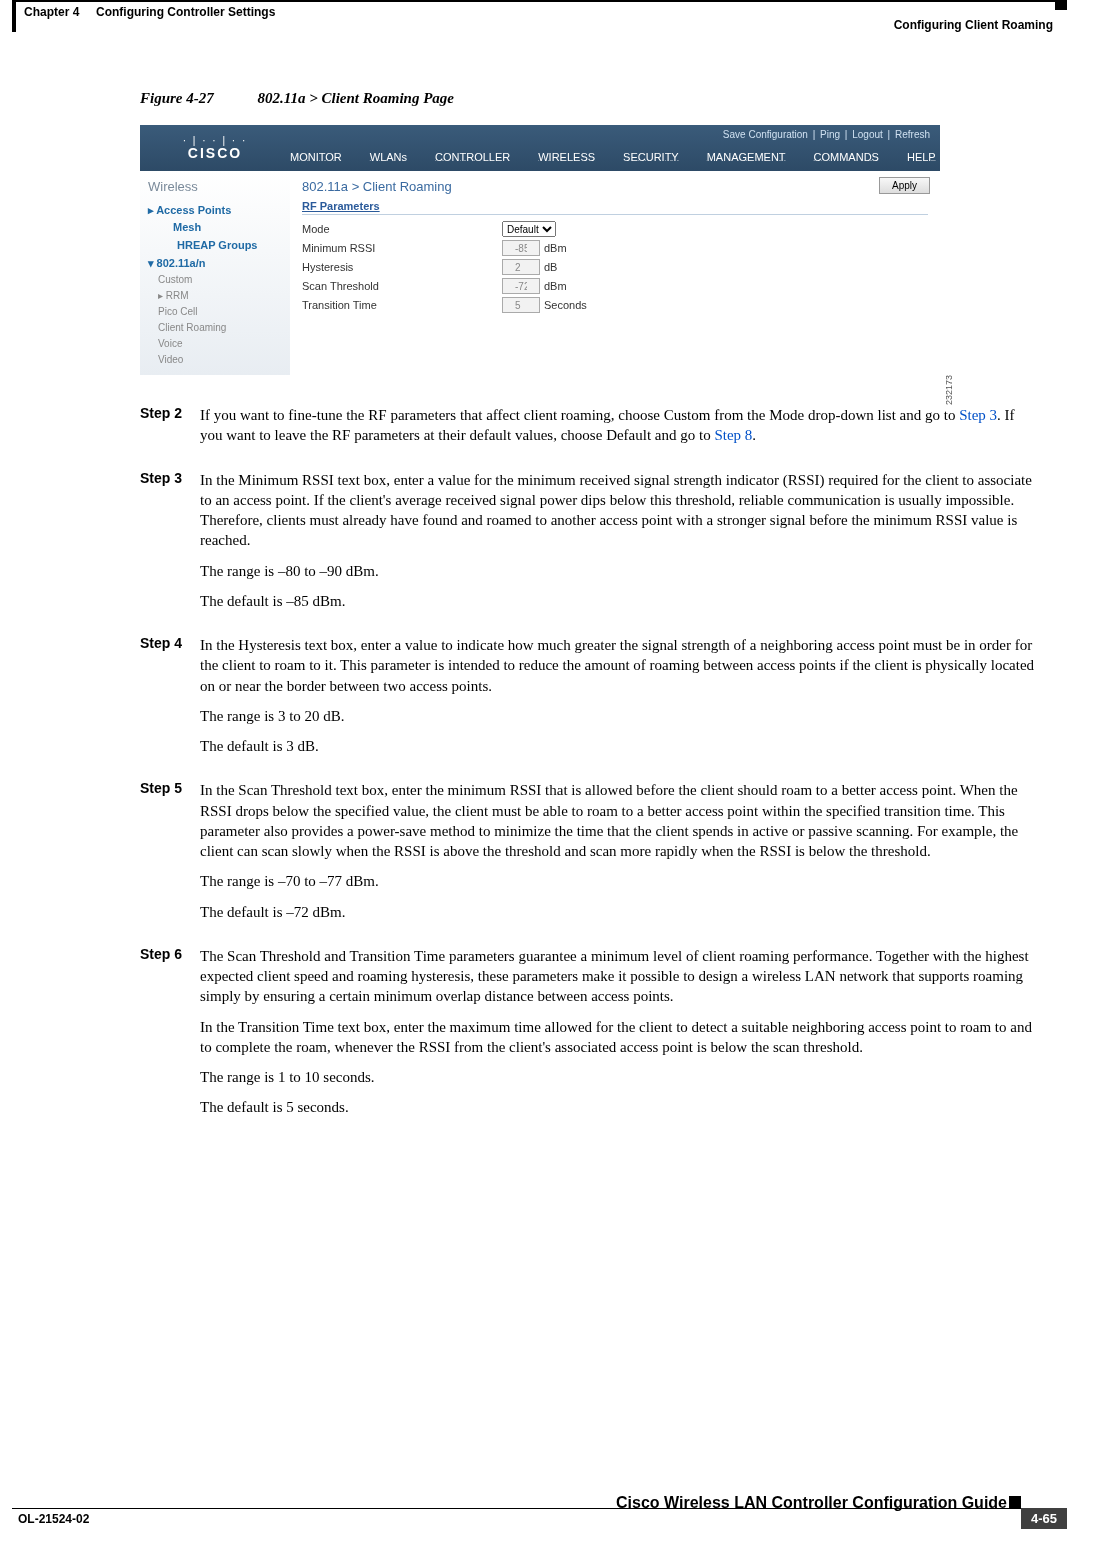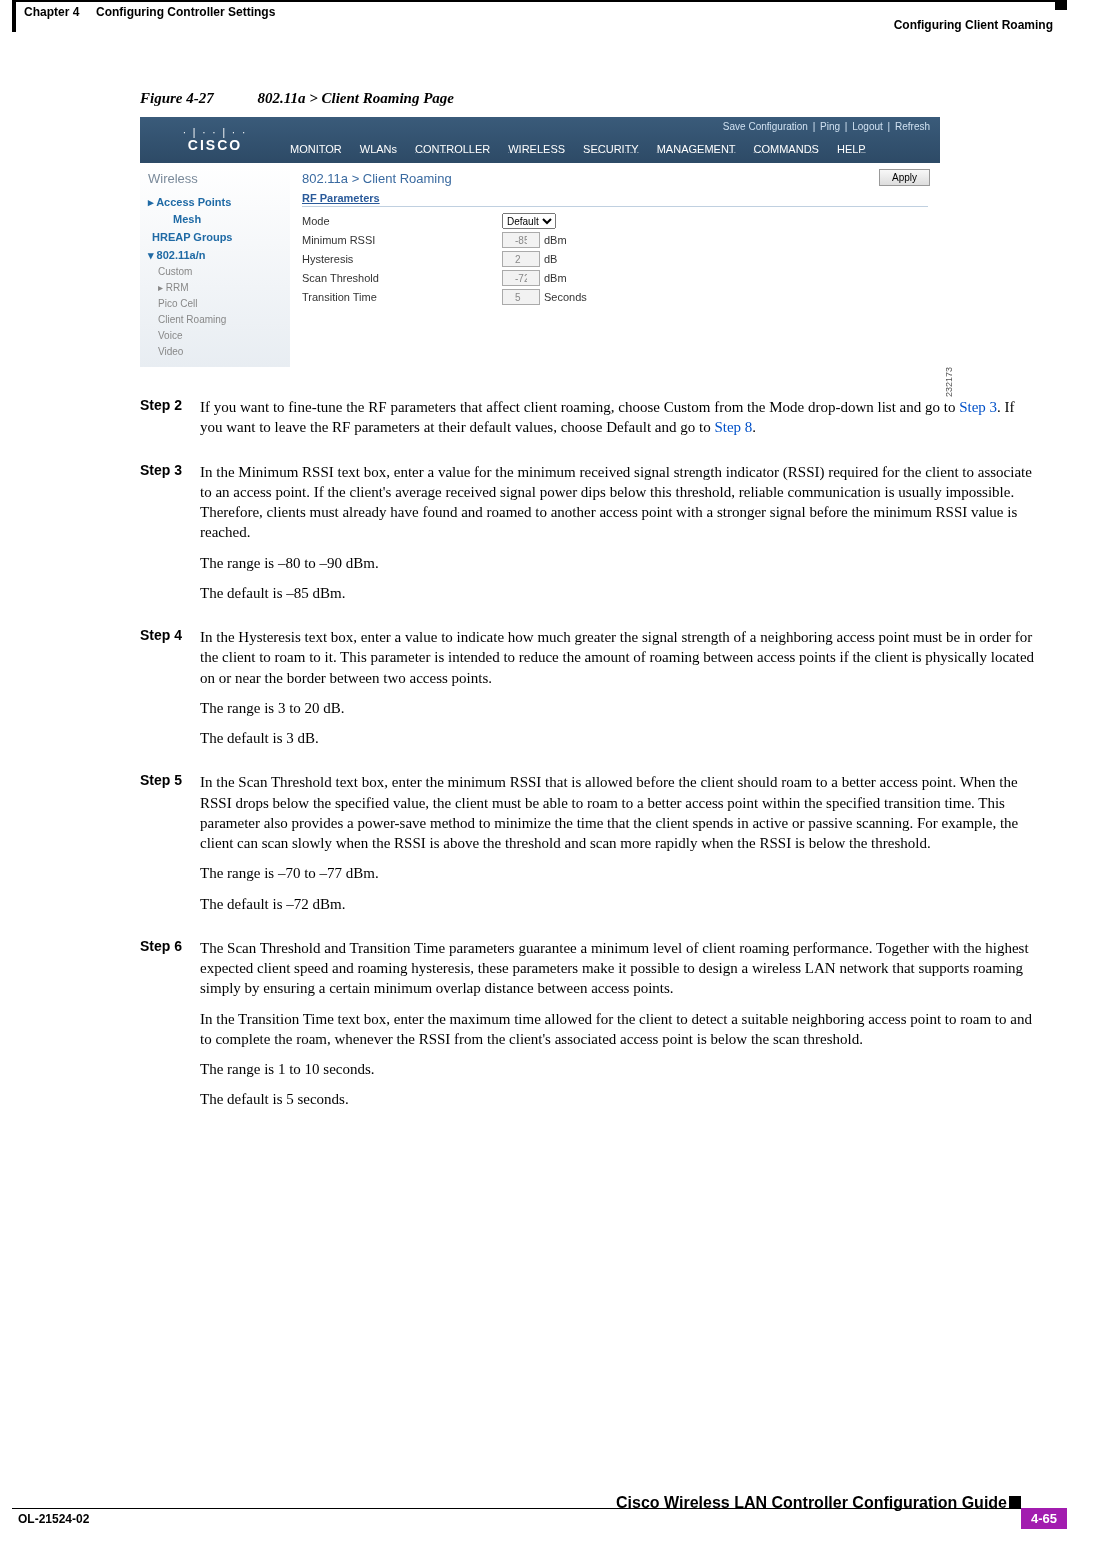--- a/index.html
+++ b/index.html
@@ -66,21 +66,21 @@
     position: absolute;
     left: 140px;
     right: 60px;
     top: 90px;
   }
   .fig-caption {
     font-family: "Times New Roman", serif;
     font-style: italic;
     font-weight: bold;
     font-size: 15px;
-    margin-bottom: 10px;
+    margin-bottom: 18px;
   }
   .fig-caption .num { font-style: italic; font-weight: bold; margin-right: 40px; }
   
   .figure {
     width: 800px;
     height: 250px;
     position: relative;
     font-family: Arial, Helvetica, sans-serif;
     font-size: 11px;
     background: #fff;
@@ -96,21 +96,21 @@
   }
   .fig-logo {
     width: 150px;
     text-align: center;
     line-height: 1.1;
   }
   .fig-logo .dots { letter-spacing: 2px; font-size: 10px; }
   .fig-logo .brand { font-weight: bold; font-size: 14px; letter-spacing: 2px; }
   .fig-menu {
     display: flex;
-    gap: 18px;
+    gap: 28px;
     font-size: 11px;
     padding-top: 18px;
     align-items: flex-end;
   }
   .fig-menu span { text-decoration: underline; text-underline-offset: -1px; text-decoration-color: rgba(255,255,255,0.4); }
   .fig-toplinks {
     position: absolute;
     right: 8px;
     top: 4px;
     font-size: 10px;
@@ -187,21 +187,21 @@
   .ftr-title {
     position: absolute; right: 60px; top: -2px;
     font-family: Arial, Helvetica, sans-serif; font-weight: bold; font-size: 16px;
   }
   .ftr-doc {
     position: absolute; left: 6px; top: 16px;
     font-family: Arial, Helvetica, sans-serif; font-weight: bold; font-size: 12px;
   }
   .ftr-page-box {
     position: absolute; right: 0; top: 12px;
-    background: #a21caf; color: #fff;
+    background: #404040; color: #fff;
     font-family: Arial, Helvetica, sans-serif; font-weight: bold; font-size: 13px;
     padding: 3px 10px;
   }
   .ftr-square {
     position: absolute; right: 46px; top: 0;
     width: 12px; height: 12px; background: #000;
   }
 </style>
 </head>
 <body>
@@ -247,21 +247,21 @@
           <span>Ping</span> |
           <span>Logout</span> |
           <span>Refresh</span>
         </div>
       </div>
       <div class="fig-body">
         <div class="fig-side">
           <div class="hd">Wireless</div>
           <div class="lnk b arr">Access Points</div>
           <div class="lnk b" style="margin-left:25px">Mesh</div>
-          <div class="lnk b" style="margin-left:4px">HREAP Groups</div>
+          <div class="lnk b" style="margin-left:29px">HREAP Groups</div>
           <div class="lnk b open">802.11a/n</div>
           <div class="sub">Custom</div>
           <div class="sub">▸ <span>RRM</span></div>
           <div class="sub">Pico Cell</div>
           <div class="sub">Client Roaming</div>
           <div class="sub">Voice</div>
           <div class="sub">Video</div>
         </div>
         <div class="fig-main">
           <button class="apply-btn">Apply</button>

